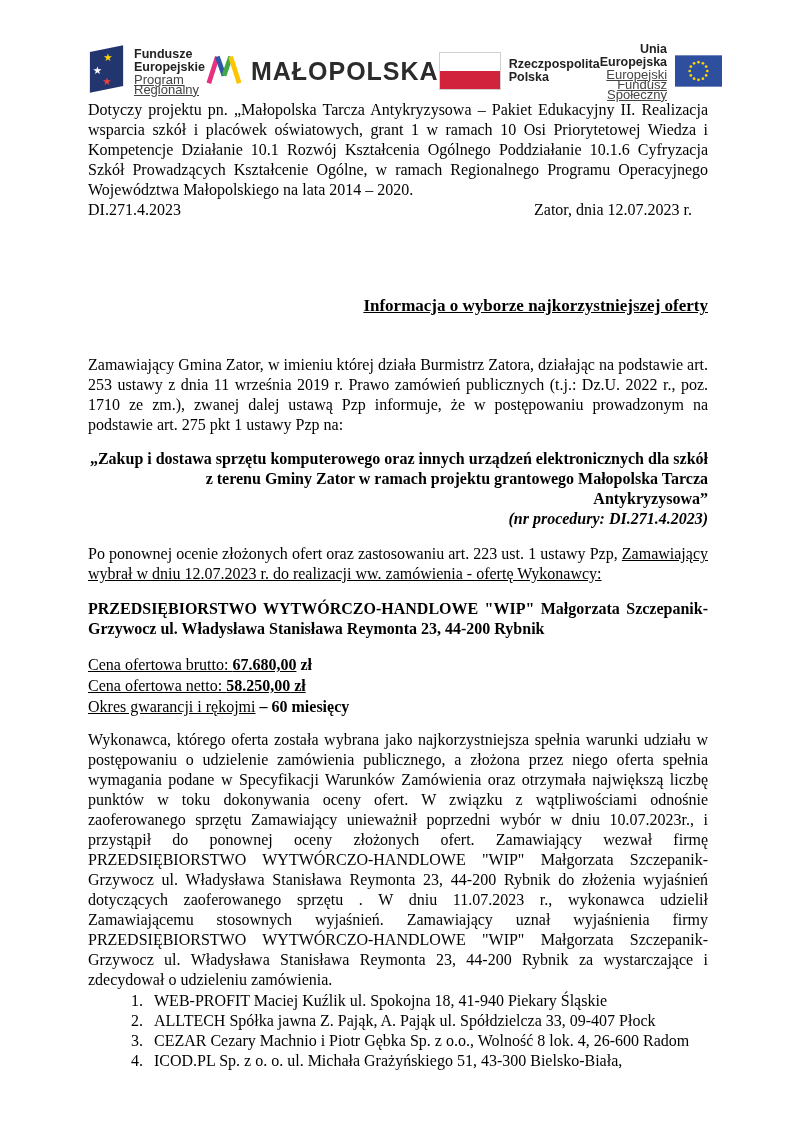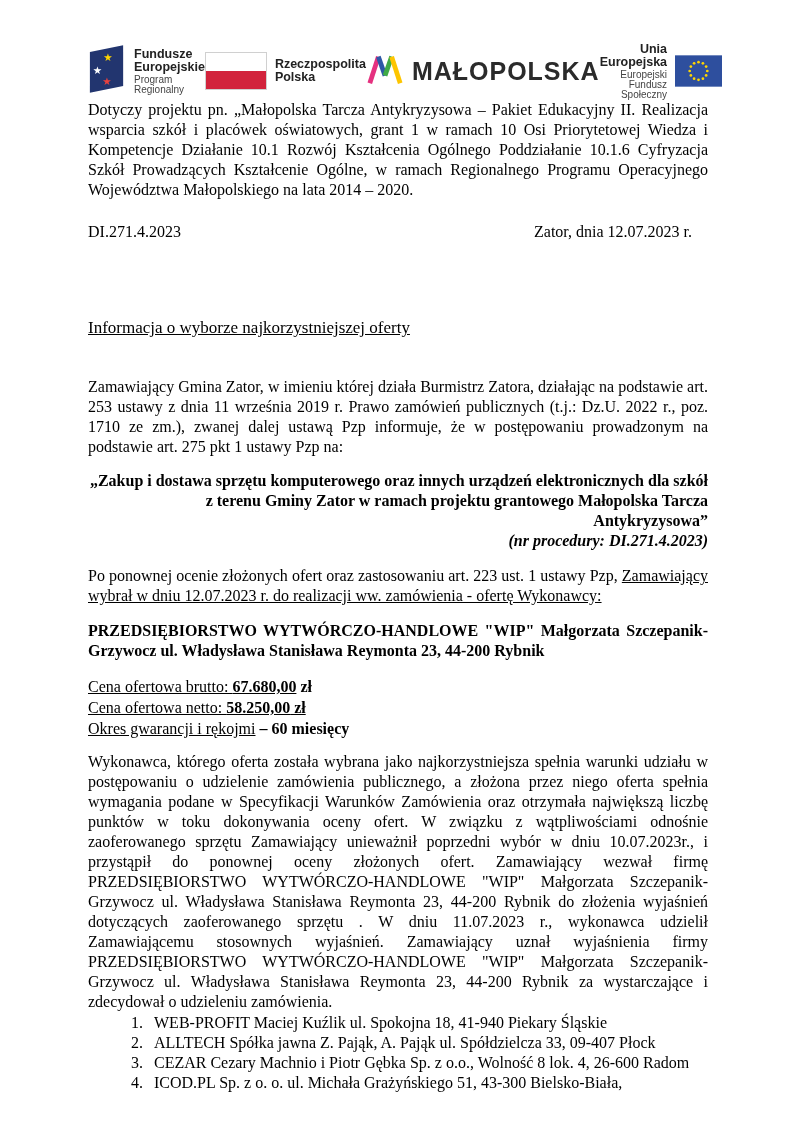--- a/index.html
+++ b/index.html
@@ -28,23 +28,24 @@
   }
   .logo-group { display: flex; align-items: center; gap: 8px; }
   .logo-title {
     font-weight: bold;
     font-size: 12.5px;
     line-height: 13.5px;
     color: #222222;
     white-space: pre-line;
   }
   .logo-sub {
-    font-size: 10px;
+    font-size: 13px;
     line-height: 10px;
     color: #444444;
+    text-decoration: underline;
   }
   .pl-flag {
     width: 62px; height: 38px;
     border: 1px solid #d0d0d0;
     box-sizing: border-box;
     display: flex; flex-direction: column;
   }
   .pl-flag .white { flex: 1; background: #ffffff; }
   .pl-flag .red   { flex: 1; background: #d2233c; }
   .eu-texts { text-align: right; }
@@ -61,29 +62,28 @@
   p { margin: 0; }
   .just { text-align: justify; }
   .b { font-weight: bold; text-align: right; }
   .u { text-decoration: underline; }
 
   .project-note { margin-top: 2px; }
 
   .ref-row {
     display: flex;
     justify-content: space-between;
-    margin-top: 22px;
   }
   .ref-row .date { padding-right: 16px; }
 
   .doc-title {
     margin-top: 76px;
-    text-align: left;
+    text-align: right;
     font-size: 17px;
-    font-weight: normal;
+    font-weight: bold;
     text-decoration: underline;
   }
 
   .p-zamawiajacy { margin-top: 39px; }
 
   .subject-block { margin-top: 14px; text-align: right; font-weight: bold; }
   .subject-proc  { font-style: italic; }
 
   .p-selection { margin-top: 15px; }
 
@@ -118,38 +118,38 @@
         </svg>
       </span>
       <span>
         <div class="logo-title">Fundusze
 Europejskie</div>
         <div class="logo-sub">Program Regionalny</div>
       </span>
     </div>
 
     <div class="logo-group">
-      <span class="pl-flag">
-        <span class="white"></span>
-          <span class="red"></span>
-      </span>
-      <span class="logo-title">Rzeczpospolita
-Polska</span>
-    </div>
-
-    <div class="logo-group">
       <span>
         <svg width="38" height="34" viewBox="0 0 40 34" aria-hidden="true">
           <path d="M4 32 L13 4" stroke="#e5317f" stroke-width="5" fill="none"></path>
           <path d="M13 4 L20 24" stroke="#2e58a6" stroke-width="5" fill="none"></path>
           <path d="M20 24 L27 4" stroke="#3faa46" stroke-width="5" fill="none"></path>
           <path d="M27 4 L36 32" stroke="#fdc500" stroke-width="5" fill="none"></path>
         </svg>
       </span>
       <span class="malo-title">MAŁOPOLSKA</span>
+    </div>
+
+    <div class="logo-group">
+      <span class="pl-flag">
+        <span class="white"></span>
+          <span class="red"></span>
+      </span>
+      <span class="logo-title">Rzeczpospolita
+Polska</span>
     </div>
 
     <div class="logo-group">
       <span class="eu-texts">
         <div class="logo-title">Unia Europejska</div>
         <div class="logo-sub">Europejski Fundusz Społeczny</div>
       </span>
       <span>
         <svg class="eu-flag" width="47" height="32" viewBox="0 0 48 32" aria-hidden="true">
           <rect x="0" y="0" width="48" height="32" fill="#2e4f9e"></rect>

